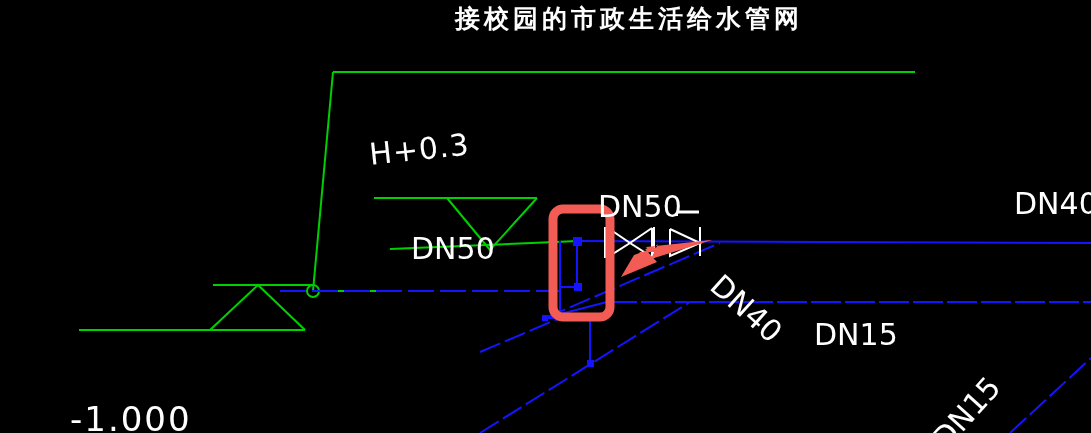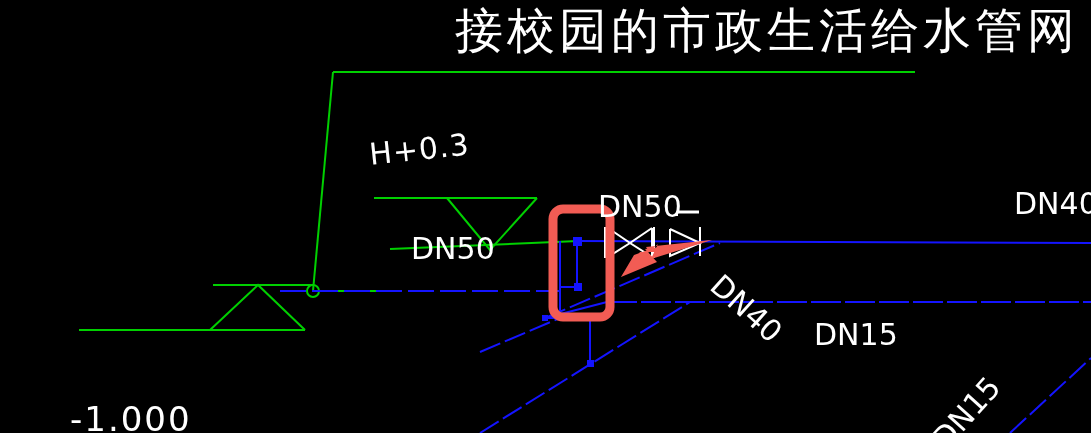--- a/index.html
+++ b/index.html
@@ -28,23 +28,23 @@
   }
   .cad-text {
     position: absolute;
     color: #ffffff;
     font-family: "DejaVu Sans", sans-serif;
     white-space: nowrap;
     user-select: none;
     line-height: 1;
   }
   .cn-note {
-    font-size: 48px;
+    font-size: 25px;
     letter-spacing: 4px;
-    font-weight: 400;
+    font-weight: 700;
   }
   .dim-label {
     font-size: 30px;
     letter-spacing: 1px;
   }
   .dn-label {
     font-size: 30px;
     letter-spacing: 0px;
   }
   .elev-label {

